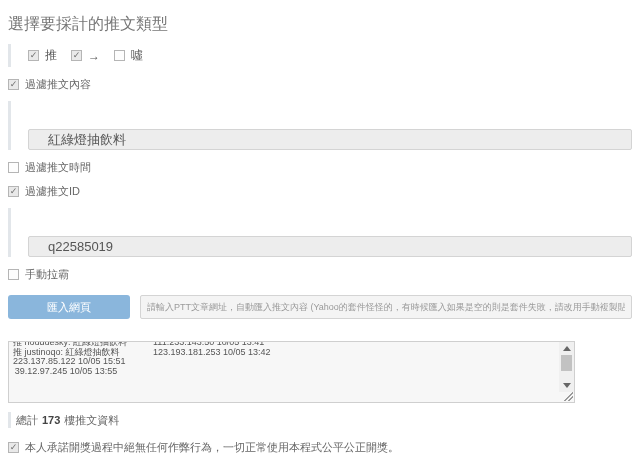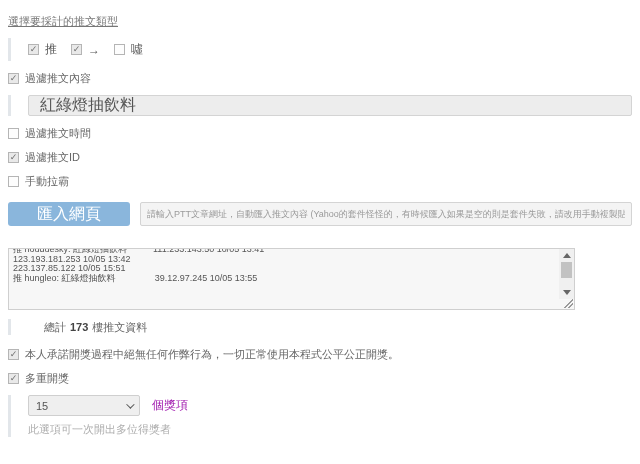--- a/index.html
+++ b/index.html
@@ -4,47 +4,47 @@
 <style>
   * { margin:0; padding:0; box-sizing:border-box; }
   html,body { background:#fff; }
   body {
     width:640px; height:464px; overflow:hidden; position:relative;
     font-family:"Liberation Sans","DejaVu Sans",sans-serif;
     color:#666; font-size:11px;
   }
   .page { padding:14px 8px 0 8px; }
 
-  .section-label { color:#777; font-size:11px; margin-bottom:9px;text-decoration:underline; }
+  .section-label { color:#777; font-size:16px; margin-bottom:9px; }
 
   .group { border-left:3px solid #e2e6ea; padding-left:17px; margin-bottom:10px; }
 
   .cb-row { display:flex; align-items:center; gap:6px; margin-bottom:9px; }
   .cb-row .lbl { color:#666; }
   .cb {
     width:11px; height:11px; border:1px solid #b5b5b5; background:#fdfdfd;
     display:inline-flex; align-items:center; justify-content:center;
     font-size:9px; line-height:9px; color:transparent; flex:0 0 auto;
   }
   .cb.checked { background:#e9e9e9; color:#6d6d6d; }
 
   .push-row { display:flex; align-items:center; gap:14px; padding-top:3px; padding-bottom:3px; }
   .push-opt { display:flex; align-items:center; gap:6px; }
   .push-opt .lbl { color:#555; font-size:12px; }
 
   .text-input {
     width:100%; height:21px; background:#ededed; border:1px solid #d4d4d4;
-    border-radius:2px; color:#555; font-size:16px; padding:0 11px;
-    font-family:"Liberation Sans","DejaVu Sans",sans-serif; outline:none;
+    border-radius:2px; color:#555; font-size:13px; padding:0 19px;
+    font-family:"Liberation Sans","DejaVu Sans",sans-serif; outline:none;margin-top:28px;
   }
 
   .import-row { display:flex; gap:10px; margin:13px 0 5px 0; }
   .btn {
     background:#8ab6dc; color:#fff; border:none; border-radius:3px;
-    width:122px; height:24px; font-size:16px; cursor:pointer;
+    width:122px; height:24px; font-size:11px; cursor:pointer;
     font-family:"Liberation Sans","DejaVu Sans",sans-serif;
   }
   .url-input {
     flex:1; height:24px; background:#f4f4f4; border:1px solid #d4d4d4;
     border-radius:2px; font-size:9px; color:#555; padding:0 6px;
     font-family:"Liberation Sans","DejaVu Sans",sans-serif; outline:none;
   }
   .url-input::placeholder { color:#9a9a9a; }
 
   .comments-box {
@@ -63,21 +63,21 @@
   .arr.up   { border-left:4px solid transparent; border-right:4px solid transparent; border-bottom:5px solid #666; }
   .arr.down { border-left:4px solid transparent; border-right:4px solid transparent; border-top:5px solid #666; }
   .thumb { width:11px; height:16px; background:#c2c2c2; }
   .spacer { flex:1; }
   .grip {
     position:absolute; right:1px; bottom:1px; width:10px; height:10px;
     background:
       linear-gradient(135deg, transparent 0 55%, #9a9a9a 55% 62%, transparent 62% 75%, #9a9a9a 75% 82%, transparent 82%);
   }
 
-  .stat-line { border-left:3px solid #e2e6ea; padding-left:33px; height:16px;
+  .stat-line { border-left:3px solid #e2e6ea; padding-left:5px; height:16px;
     display:flex; align-items:center; gap:4px; margin-bottom:7px; color:#666; }
   .stat-line b { color:#444; }
 
   .agree-row { margin-top:12px; }
   .agree-row .lbl { color:#666; }
 
   .multi-group { border-left:3px solid #e2e6ea; padding-left:17px; margin-bottom:8px; }
   .select-row { display:flex; align-items:center; gap:12px; margin-bottom:6px; }
   .select-box {
     width:112px; height:21px; background:#efefef; border:1px solid #cfcfcf;
@@ -123,45 +123,48 @@
 
   <div class="cb-row">
     <span class="cb">✓</span>
     <span class="lbl">過濾推文時間</span>
   </div>
 
   <div class="cb-row">
     <span class="cb checked">✓</span>
     <span class="lbl">過濾推文ID</span>
   </div>
+  <div class="group">
+    <input class="text-input" value="q22585019" style="">
+  </div>
 
   <div class="cb-row">
     <span class="cb">✓</span>
     <span class="lbl">手動拉霸</span>
   </div>
 
   <div class="import-row">
     <button class="btn">匯入網頁</button>
     <input class="url-input" placeholder="請輸入PTT文章網址，自動匯入推文內容 (Yahoo的套件怪怪的，有時候匯入如果是空的則是套件失敗，請改用手動複製貼上，感謝orz)" style="">
   </div>
 
   <div class="comments-box">
     <div class="comments-inner">
       <div class="comment-line">
         <span class="c">推 houduesky: 紅綠燈抽飲料</span>
         <span class="ip">111.233.143.50 10/05 13:41</span>
       </div>
       <div class="comment-line">
+        <span class="c">推 justinoqo: 紅綠燈抽飲料</span>
         <span class="ip">123.193.181.253 10/05 13:42</span>
       </div>
       <div class="comment-line">
         <span class="ip">223.137.85.122 10/05 15:51</span>
       </div>
       <div class="comment-line">
-        <span class="c">推 hungleo: 紅綠燈抽飲料</span>
         <span class="ip">39.12.97.245 10/05 13:55</span>
       </div>
     </div>
     <div class="vscroll">
       <span class="arr up"></span>
       <span class="thumb"></span>
       <span class="spacer"></span>
       <span class="arr down"></span>
     </div>
     <div class="grip"></div>

